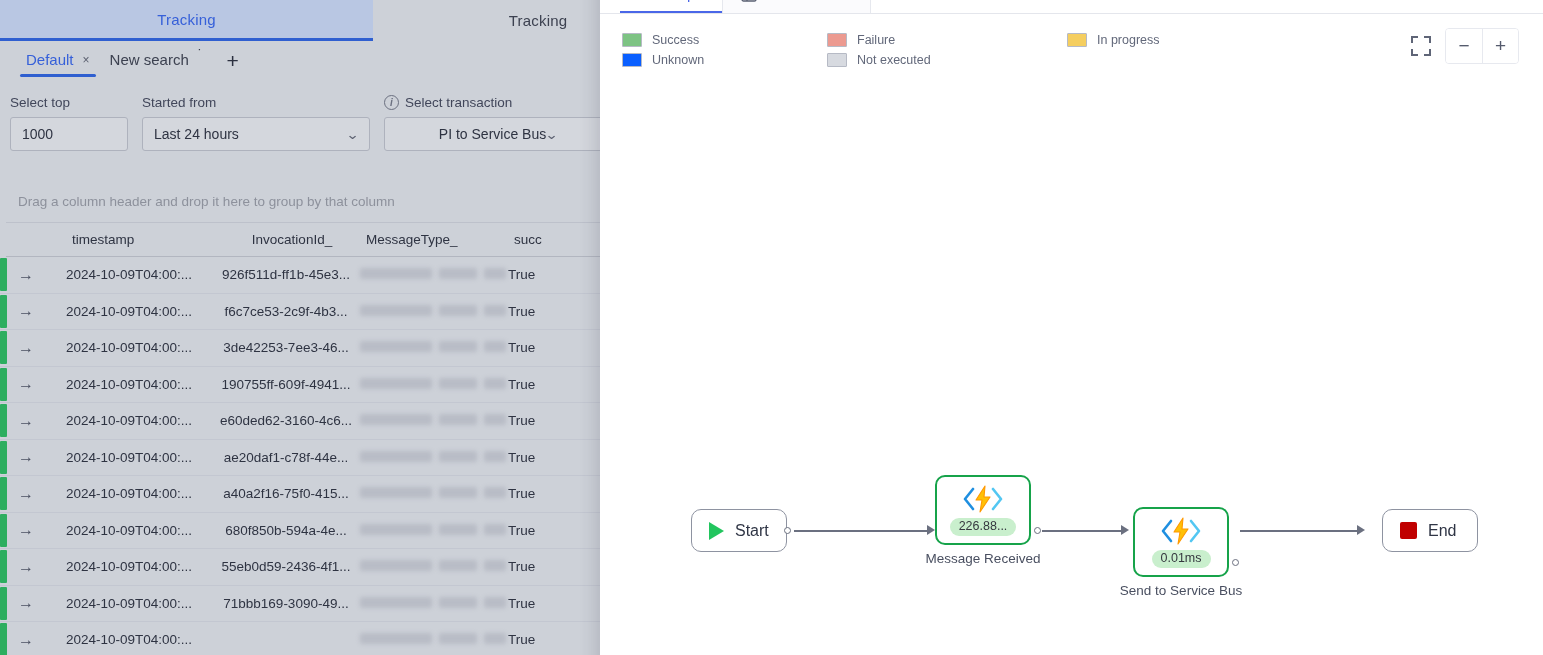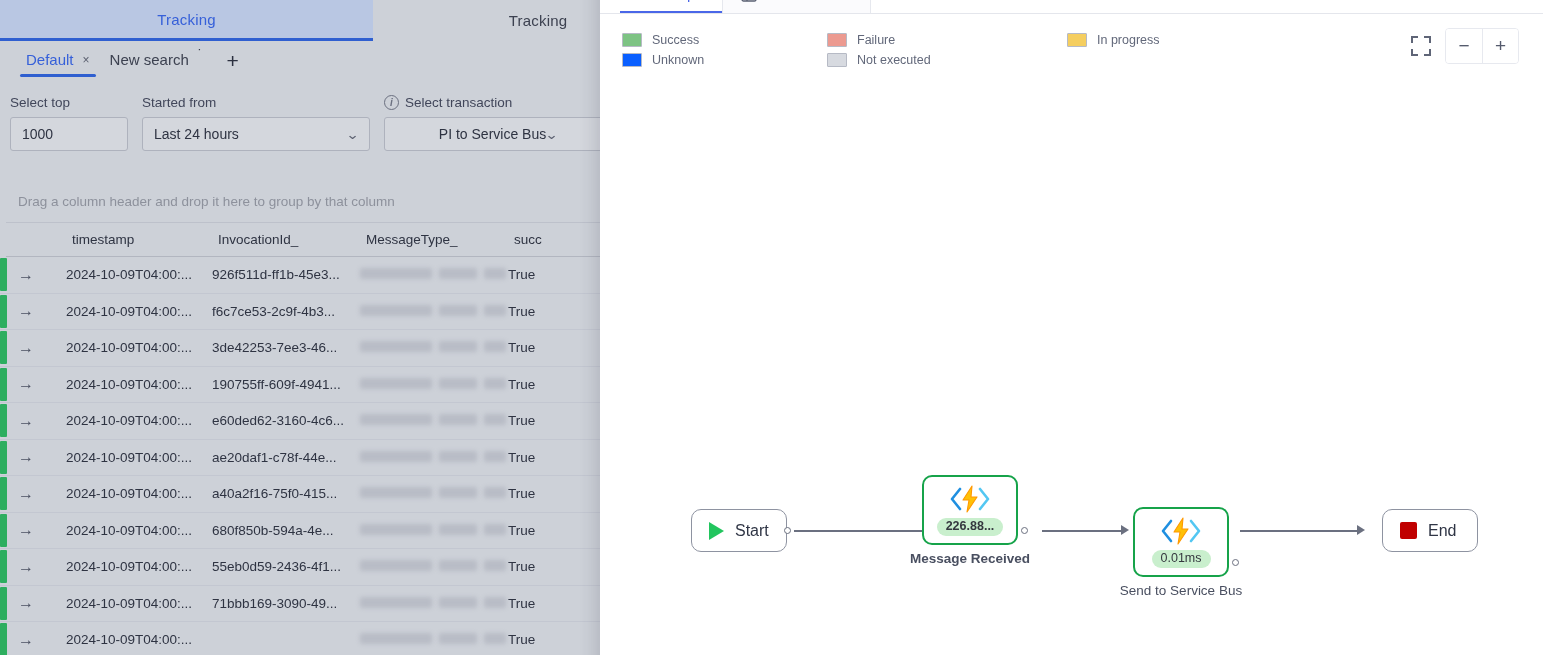--- a/index.html
+++ b/index.html
@@ -79,21 +79,21 @@
     border-bottom: 1px solid #bdc1cb;
   }
   .grid-head {
     display: flex; height: 34px; align-items: center;
     border-bottom: 1px solid #b2b6c0; margin: 0 6px 0 6px; padding-left: 6px;
   }
   .col { font-size: 13.5px; color: #2e3342; }
   .c-bar   { flex: 0 0 12px; }
   .c-arrow { flex: 0 0 48px; }
   .c-ts    { flex: 0 0 146px; }
-  .c-inv   { flex: 0 0 148px; }
+  .c-inv   { flex: 0 0 148px; text-align: center; }
   .c-mt    { flex: 0 0 148px; }
   .c-suc   { flex: 0 0 100px; }
   .grid-row {
     display: flex; align-items: center; height: 36.5px;
     border-bottom: 1px solid #c3c7d1; padding-left: 6px;
   }
   .status-bar { width: 7px; height: 33px; background: #2dae5f; border-radius: 1px; margin-left: -6px; }
   .row-arrow { color: #4a5061; font-size: 16px; }
   .cell { font-size: 13.5px; color: #2e3342; white-space: nowrap; }
   .redacted { display: inline-flex; gap: 7px; align-items: center; }
@@ -465,21 +465,21 @@
         <div class="terminal">
           <span class="play-ic"></span>
           <span>Start</span>
         </div>
         <span class="port" style="left:93px; top:18px;"></span>
       </div>
 
       <div class="edge" style="left:194px; top:450px; width:135px;"></div>
       <div class="arrow-h" style="left:327px; top:445px;"></div>
 
-      <div class="node" style="left:322px; top:395px;font-weight:bold;">
+      <div class="node" style="left:335px; top:395px;">
         <div class="fnode">
           <svg class="az-ic" viewBox="0 0 44 30">
             <path d="M12 5 L4 15 L12 25" fill="none" stroke="#1f8fe0" stroke-width="2.6" stroke-linecap="round" stroke-linejoin="round"></path>
             <path d="M32 5 L40 15 L32 25" fill="none" stroke="#53c7f2" stroke-width="2.6" stroke-linecap="round" stroke-linejoin="round"></path>
             <path d="M24 2 L15 16 L21 16 L19 28 L29 13 L23 13 Z" fill="#ffc107" stroke="#ff9800" stroke-width="1.1" stroke-linejoin="round"></path>
           </svg>
           <span class="dur">226.88...</span>
         </div>
         <div class="nlabel">Message Received</div>
         <span class="port" style="left:99px; top:52px;"></span>

